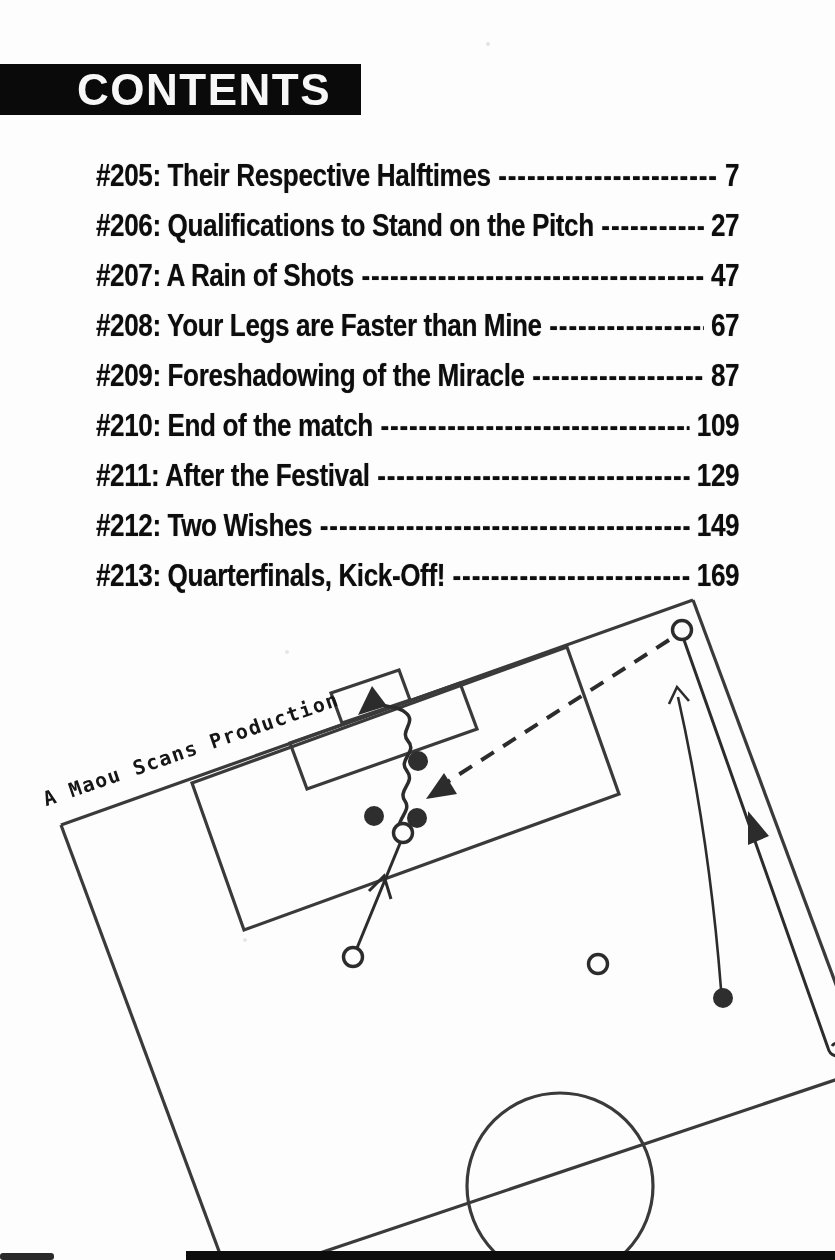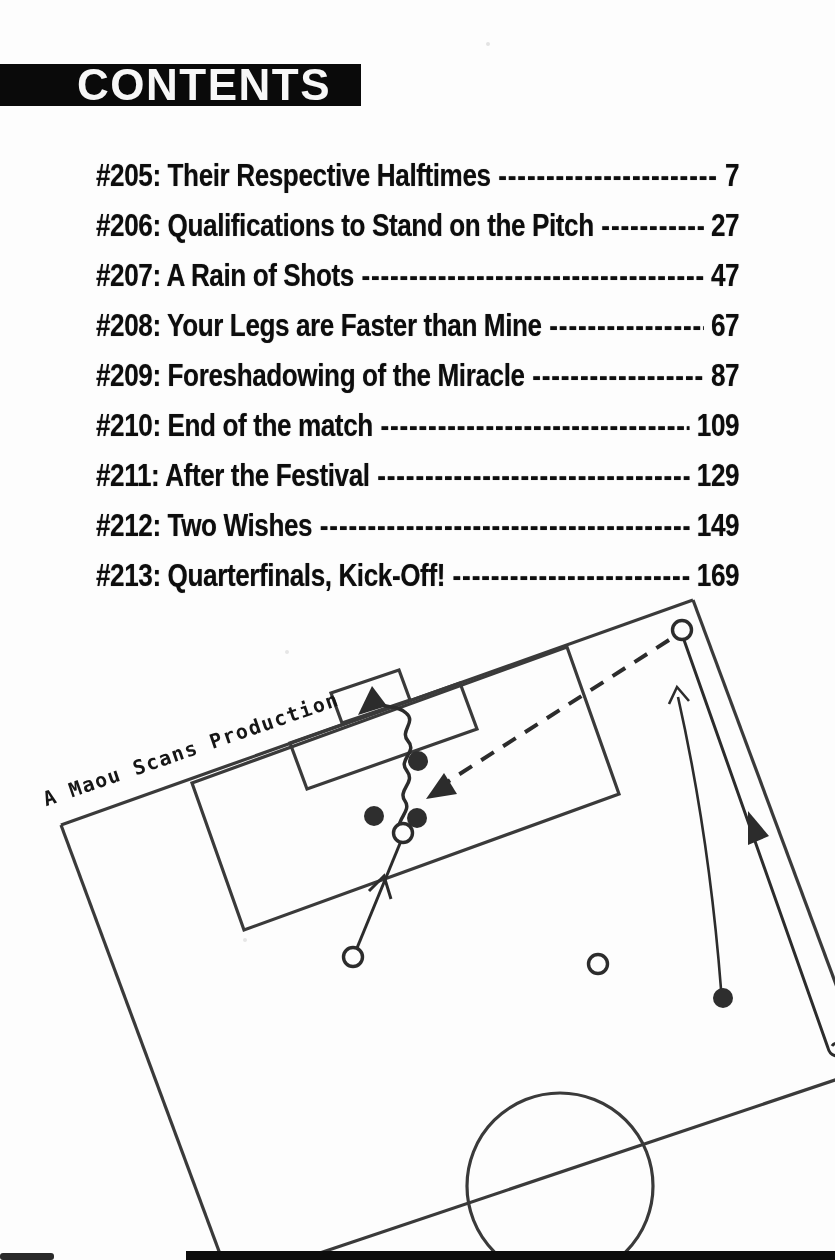--- a/index.html
+++ b/index.html
@@ -3,21 +3,21 @@
 <meta charset="utf-8">
 <style>
   html,body{margin:0;padding:0;}
   body{
     width:835px;height:1260px;position:relative;overflow:hidden;
     background:#fdfdfd;
     font-family:"Liberation Sans",sans-serif;
   }
   
   .title-bar{
-    position:absolute;left:0;top:64px;width:361px;height:42px;
+    position:absolute;left:0;top:64px;width:361px;height:51px;
     background:#0a0a0a;display:flex;align-items:center;
   }
   .title-bar span{
     color:#f7f7f7;font-size:44px;font-weight:bold;letter-spacing:1.5px;
     padding-left:77px;line-height:1;
   }
   
   .toc{
     position:absolute;left:96px;top:151px;width:763px;
     transform:scaleX(0.843);transform-origin:left top;

